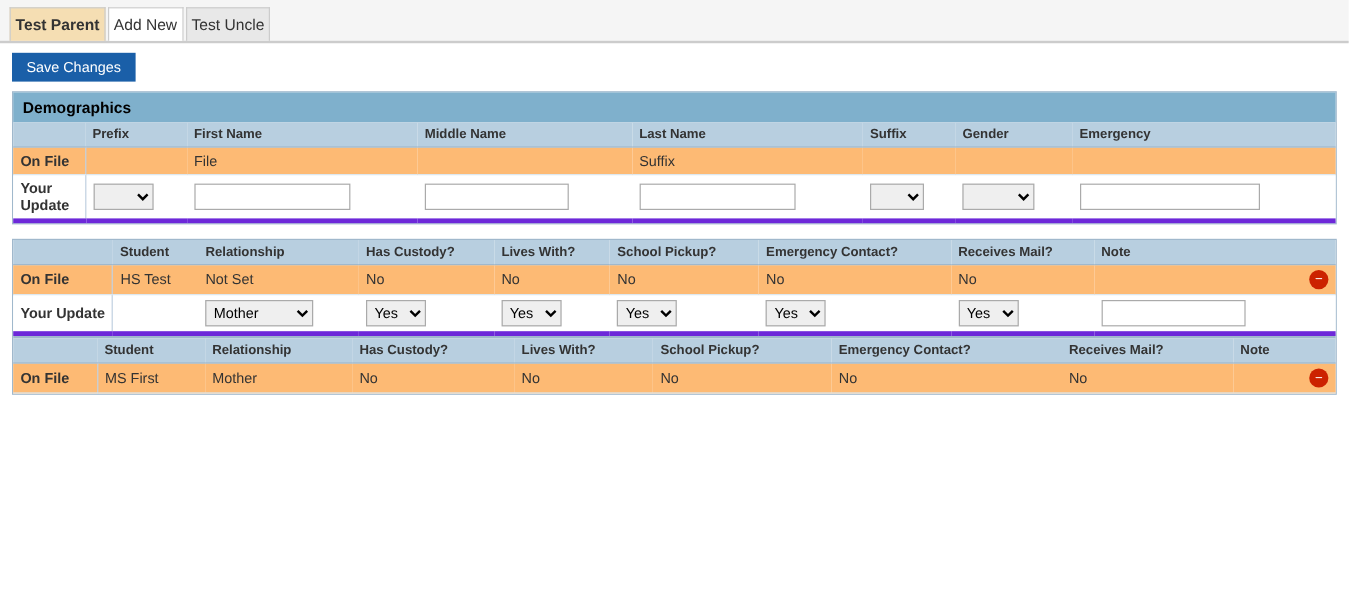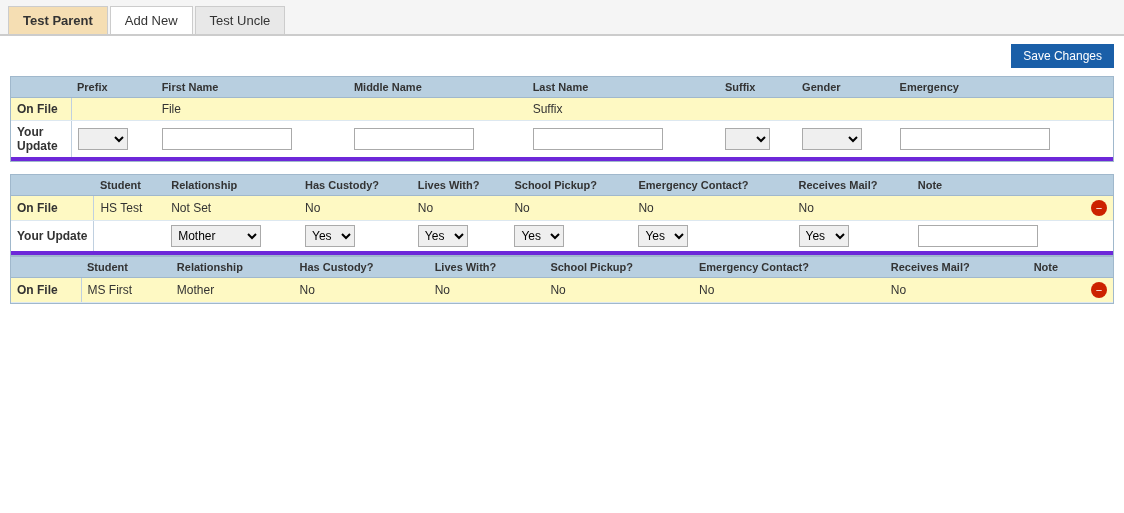--- a/index.html
+++ b/index.html
@@ -7,21 +7,21 @@
 
     
     .tabs-bar {
       display: flex;
       align-items: center;
       border-bottom: 2px solid #ccc;
       padding: 6px 8px 0 8px;
       background: #f5f5f5;
     }
     .tab {
-      padding: 6px 14px;
+      padding: 6px 4px;
       cursor: pointer;
       border: 1px solid #ccc;
       border-bottom: none;
       background: #e8e8e8;
       margin-right: 2px;
       font-size: 13px;
     }
     .tab.active {
       background: #f5deb3;
       font-weight: bold;
@@ -32,21 +32,21 @@
     }
 
     
     .main-content {
       padding: 8px 10px;
     }
 
     
     .save-row {
       display: flex;
-      justify-content: flex-end;
+      justify-content: flex-start;
       margin-bottom: 8px;
     }
     .save-btn {
       background: #1a5fa8;
       color: #fff;
       border: none;
       padding: 5px 12px;
       cursor: pointer;
       font-size: 12px;
     }
@@ -99,21 +99,21 @@
     }
     .row-label {
       font-size: 11px;
       font-weight: bold;
       color: #333;
       white-space: nowrap;
       background: #e8f0f8;
       border-right: 1px solid #c0d0e0;
       padding: 4px 8px;
     }
-    .on-file-row td { background: #fef9c3; border-bottom: 1px solid #dde8f0; }
+    .on-file-row td { background: #fdba74; border-bottom: 1px solid #dde8f0; }
     .your-update-row td { background: #fff; border-bottom: 4px solid #6d28d9; }
 
     input[type="text"] {
       border: 1px solid #aaa;
       padding: 2px 4px;
       font-size: 12px;
       height: 22px;
     }
     select {
       border: 1px solid #aaa;
@@ -155,20 +155,23 @@
   <div class="tab tab-uncle">Test Uncle</div>
 </div>
 
 <div class="main-content">
 
   <div class="save-row">
     <button class="save-btn">Save Changes</button>
   </div>
 
   <div class="section">
+    <div class="section-header">
+      <span>Demographics</span>
+    </div>
     <table class="section-table">
       <thead>
         <tr>
           <th style="width:60px;"></th>
           <th>Prefix</th>
           <th>First Name</th>
           <th>Middle Name</th>
           <th>Last Name</th>
           <th>Suffix</th>
           <th>Gender</th>

